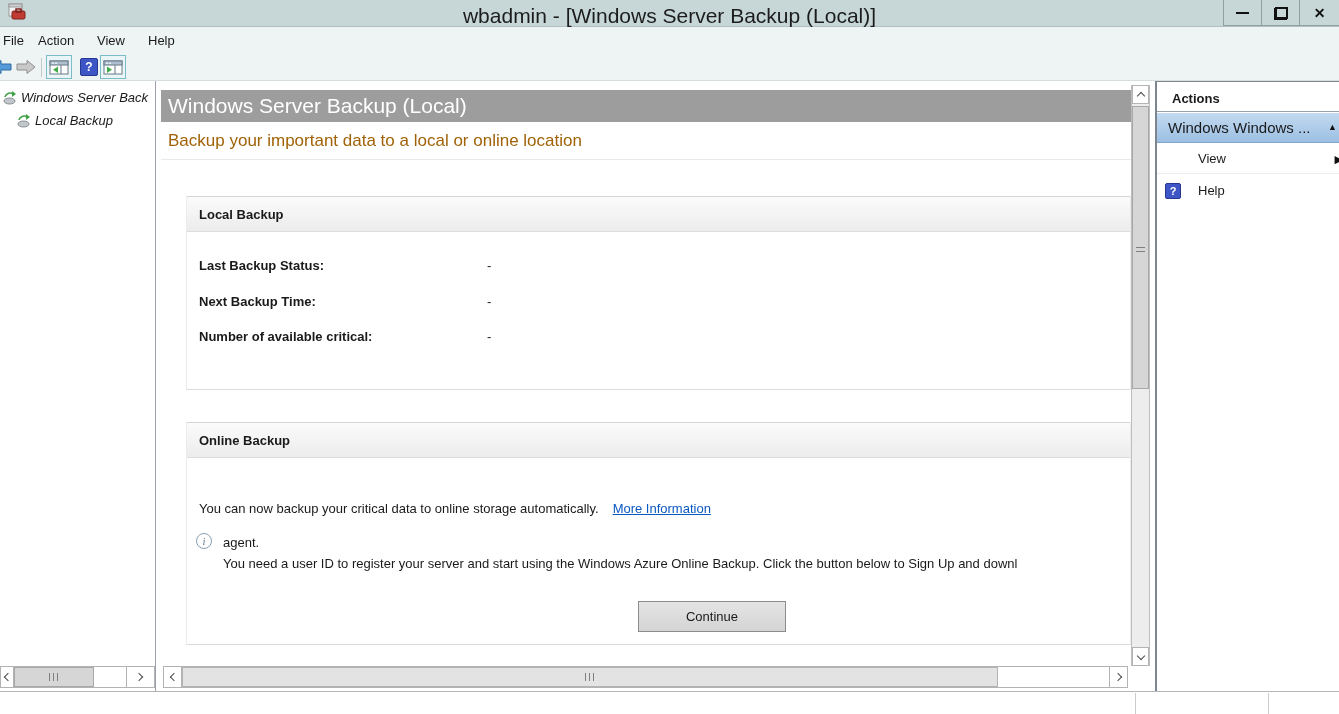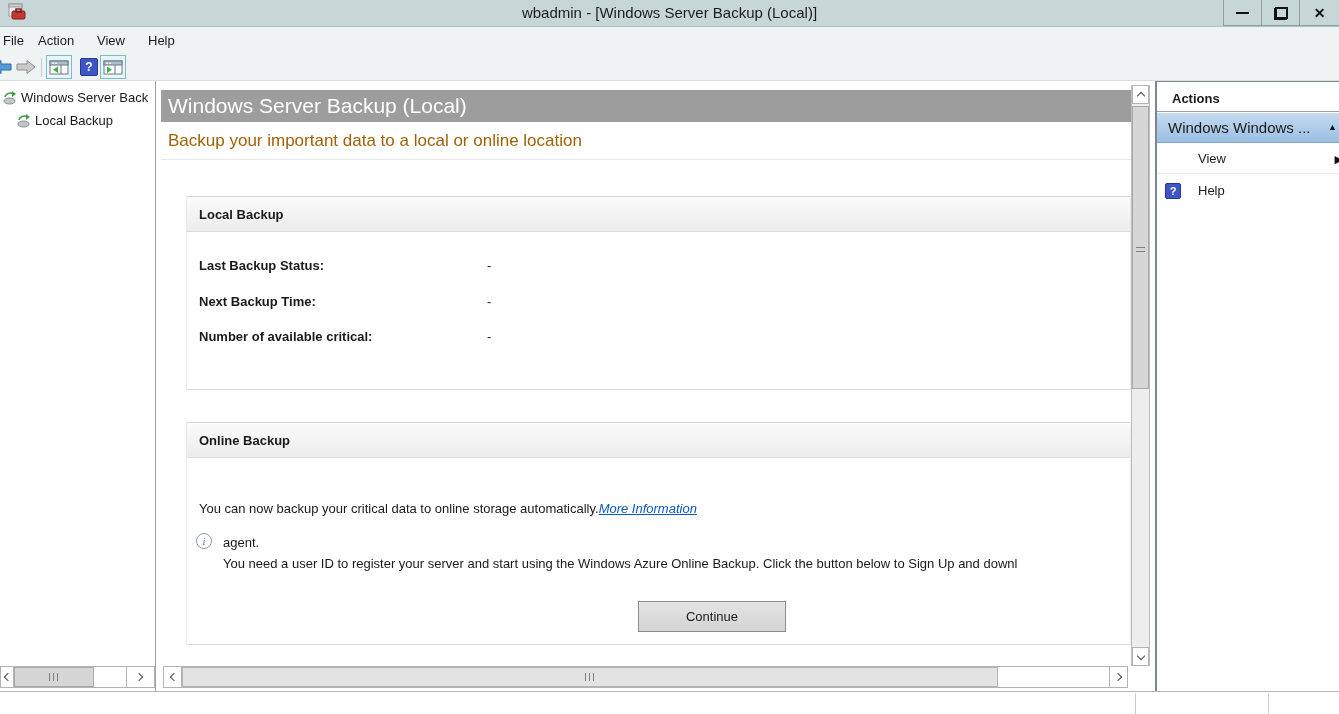--- a/index.html
+++ b/index.html
@@ -5,21 +5,21 @@
   * { margin:0; padding:0; box-sizing:border-box; }
   html,body { background:#ffffff; }
   body { font-family:"Liberation Sans", sans-serif; color:#1a1a1a; }
   .win { position:relative; width:1339px; height:714px; background:#fff; overflow:hidden; }
 
   
   .titlebar { position:absolute; left:0; top:0; width:1339px; height:27px;
               background:#c7d7d7; border-bottom:1px solid #b0c1c1; }
   .app-icon { position:absolute; left:8px; top:3px; width:20px; height:20px; }
   .title-text { position:absolute; left:0; top:4px; width:100%; text-align:center;
-                font-size:15px; color:#1c1c1c; }
+                font-size:21px; color:#1c1c1c; }
   .winbtns { position:absolute; right:0; top:0; height:26px; display:flex;
              border-bottom:1px solid #8fa0a0; }
   .winbtn { width:38px; height:26px; border-left:1px solid #8fa0a0;
             display:flex; align-items:center; justify-content:center; cursor:default; }
   .winbtn:last-child { width:40px; }
   .min-glyph { width:13px; height:2px; background:#111; }
   .restore-glyph { position:relative; width:12px; height:11px; }
   .restore-glyph::before { content:""; position:absolute; right:0; top:0; width:9px; height:8px;
                            border:2px solid #111; }
   .restore-glyph::after { content:""; position:absolute; left:0; bottom:0; width:9px; height:8px;
@@ -40,21 +40,21 @@
   .tb-toggle { border:1px solid #7cbcc9; background:#e9f5f7; }
   .help-sq { width:18px; height:18px; background:#3d55c5; border:1px solid #26388f;
              border-radius:2px; color:#fff; font-weight:bold; font-size:12px;
              display:flex; align-items:center; justify-content:center; }
 
   
   .tree { position:absolute; left:0; top:81px; width:156px; height:610px;
           background:#fff; border-right:1px solid #9aa1a8; overflow:hidden; }
   .tree-item { position:absolute; height:19px; display:flex; align-items:center;
                font-size:13px; white-space:nowrap; }
-  .tree-item .lbl { margin-left:4px; }
+  .tree-item .lbl { margin-left:4px;font-style:italic; }
 
   
   .sb-btn { background:#fff; border:1px solid #b3b3b3; display:flex;
             align-items:center; justify-content:center; }
   .sb-thumb { background:#d6d6d6; border:1px solid #a8a8a8; display:flex;
               align-items:center; justify-content:center; }
   .chev { display:inline-block; width:6px; height:6px;
           border-left:1px solid #4a4a4a; border-bottom:1px solid #4a4a4a; }
   .chev.left { transform:rotate(45deg); margin-left:2px; }
   .chev.right { transform:rotate(225deg); margin-right:2px; }
@@ -83,21 +83,21 @@
   .section-header { height:36px; background:linear-gradient(#fbfbfb,#ececec);
                     border-top:1px solid #d6d6d6; border-bottom:1px solid #dcdcdc;
                     font-size:13px; font-weight:bold; display:flex; align-items:center;
                     padding-left:12px; }
   .sec1 { top:115px; height:194px; }
   .sec2 { top:341px; height:223px; }
   .kv-label { position:absolute; left:12px; font-size:13px; font-weight:bold; }
   .kv-value { position:absolute; left:300px; font-size:13px; }
 
   .ob-intro { position:absolute; left:12px; top:79px; font-size:13px; white-space:nowrap; }
-  .ob-link { color:#0a58c0; text-decoration:underline; cursor:pointer;font-style:italic; }
+  .ob-link { color:#0a58c0; text-decoration:underline; margin-left:14px; cursor:pointer; }
   .info-icon { position:absolute; left:9px; top:111px; width:16px; height:16px;
                border:1px solid #8ba0b2; border-radius:50%; color:#647f95;
                font-family:"Liberation Serif", serif; font-style:italic; font-size:11px;
                display:flex; align-items:center; justify-content:center; }
   .ob-notice { position:absolute; left:36px; top:110px; width:905px; font-size:13px;
                line-height:21px; }
   .ob-notice div { white-space:nowrap; overflow:hidden; }
   .continue-btn { position:absolute; left:451px; top:179px; width:148px; height:31px;
                   background:linear-gradient(#e4e4e4,#d4d4d4); border:1px solid #8c8c8c;
                   font-size:13px; font-family:"Liberation Sans", sans-serif; color:#1a1a1a; }

